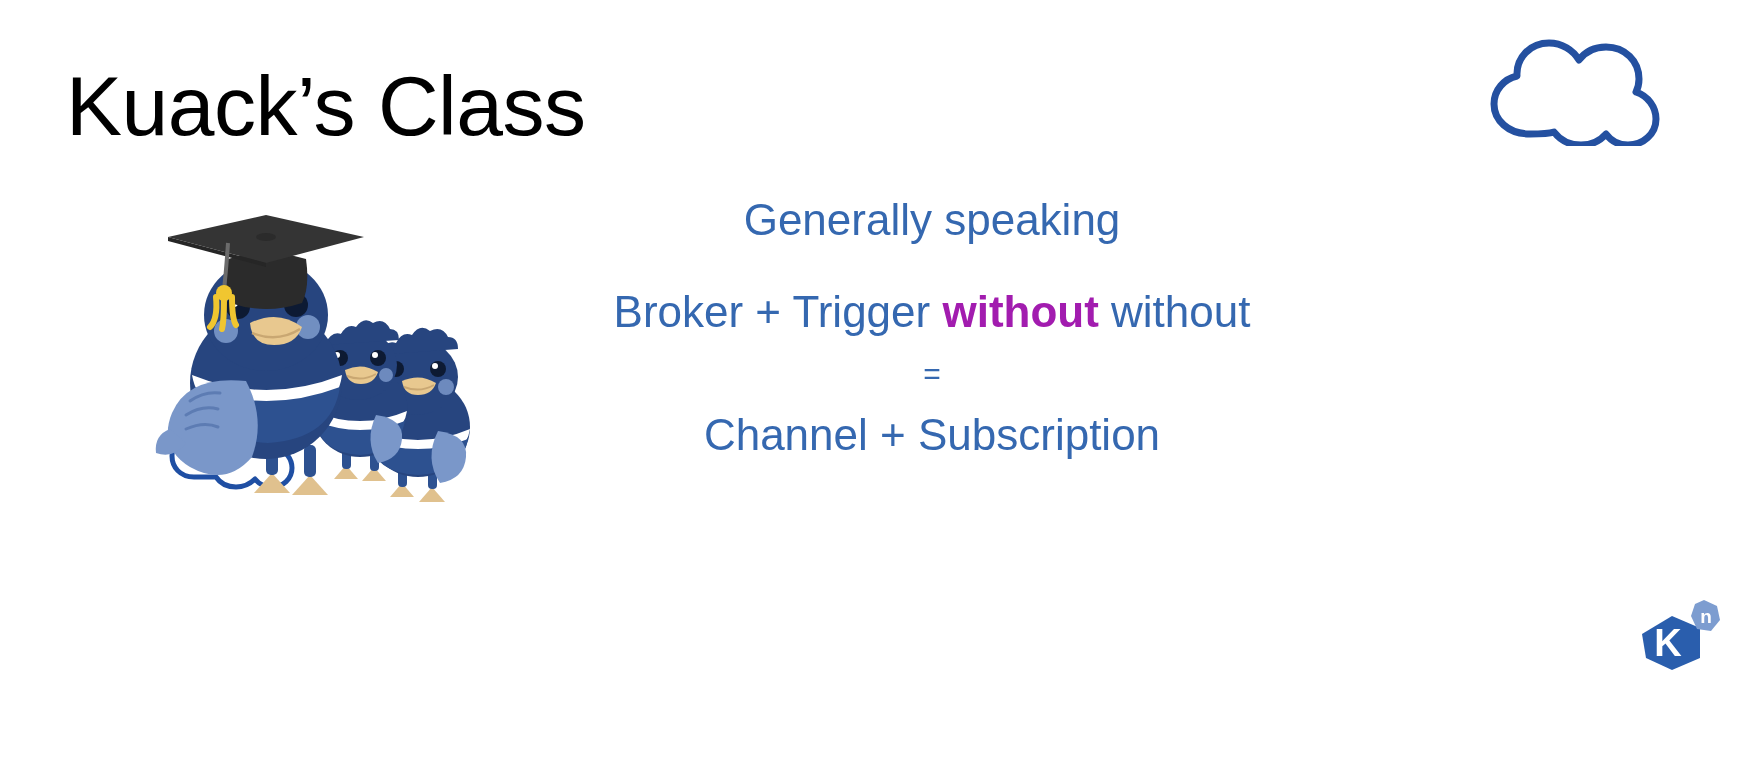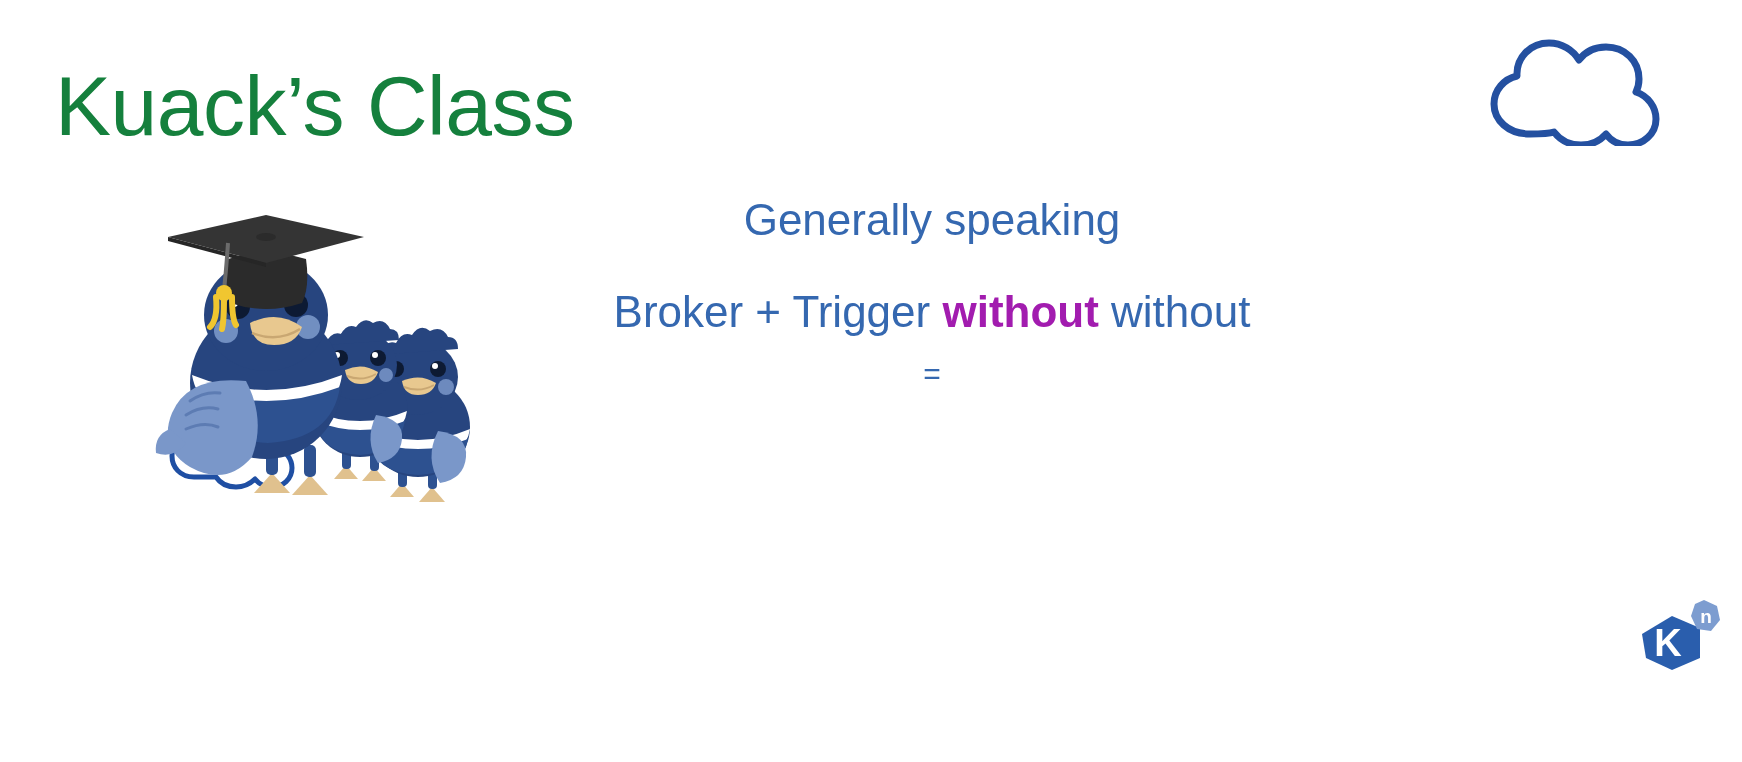--- a/index.html
+++ b/index.html
@@ -14,27 +14,27 @@
     position: relative;
     width: 1742px;
     height: 762px;
     background: #ffffff;
     overflow: hidden;
   }
 
   
   .slide-title {
     position: absolute;
-    left: 55px;
+    left: 66px;
     top: 62px;
     font-size: 84px;
     line-height: 1.05;
     font-weight: 300;
     letter-spacing: -0.5px;
-    color: #15803d;
+    color: #000000;
     white-space: nowrap;
   }
 
   
   .cloud-deco {
     position: absolute;
     left: 1478px;
     top: 24px;
     width: 200px;
     height: 122px;
@@ -232,20 +232,21 @@
 
   <div class="body-block">
     <div class="body-line line-gap-1">Generally speaking</div>
 
     <div class="body-line line-gap-2">
       <span>Broker + Trigger </span><span class="em">without</span><span> without</span>
     </div>
 
     <div class="eq-line line-gap-3">=</div>
 
+    <div class="body-line">Channel + Subscription</div>
   </div>
 
   <div class="brand-logo">
     <svg viewBox="0 0 84 84" width="84" height="84" aria-hidden="true">
       <polygon points="34,22 62,34 62,64 34,76 8,64 4,40" fill="#2a5ead"></polygon>
       <text x="30" y="62" font-family="'Liberation Sans', sans-serif" font-size="38" font-weight="700" fill="#ffffff" text-anchor="middle">K</text>
       <polygon points="66,6 79,12 82,26 73,37 59,35 53,22 57,10" fill="#7d9dd0"></polygon>
       <text x="68" y="29" font-family="'Liberation Sans', sans-serif" font-size="19" font-weight="700" fill="#ffffff" text-anchor="middle">n</text>
     </svg>
   </div>

